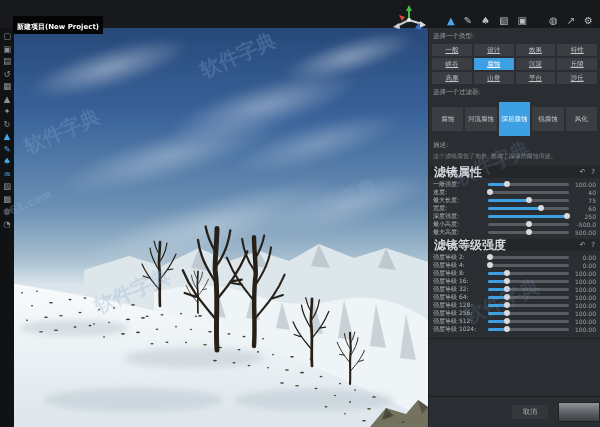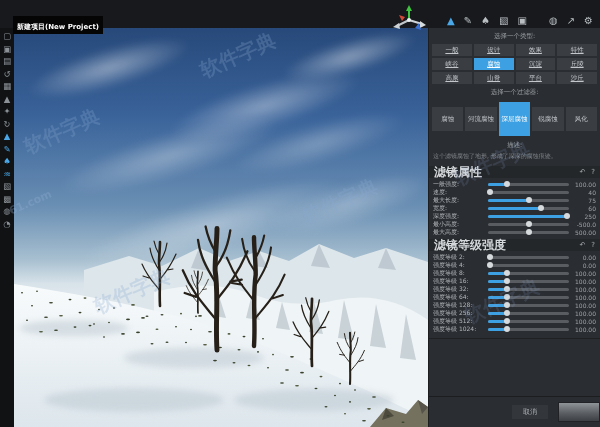--- a/index.html
+++ b/index.html
@@ -46,21 +46,21 @@
 
   
   .wm{position:absolute;z-index:65;pointer-events:none;font-weight:bold;font-size:20px;
       color:rgba(135,168,208,0.28);transform:rotate(-24deg);white-space:nowrap;}
   .wm.onpanel{color:rgba(140,170,210,0.16);}
   .wm.site{font-size:11px;color:rgba(150,180,215,0.30);}
 
   
   .panel{position:absolute;left:428px;top:28px;width:172px;height:399px;background:#2a2d31;
          box-sizing:border-box;border-left:1px solid #1c1e20;}
-  .plabel{font-size:6.5px;color:#9aa0a5;padding:4px 4px 2px 4px;text-align:center;}
+  .plabel{font-size:6.5px;color:#9aa0a5;padding:4px 4px 2px 4px;}
   .typegrid{display:grid;grid-template-columns:repeat(4,1fr);gap:2px;margin:1px 3px 0 3px;}
   .tbtn{height:12px;background:#3a3e43;color:#c3c7cb;font-size:6.5px;display:flex;
         align-items:center;justify-content:center;cursor:pointer;white-space:nowrap;overflow:hidden;text-decoration:underline;}
   .tbtn.active{background:#3da0e2;color:#fff;}
   .frow{display:flex;align-items:center;gap:2px;margin:2px 3px 0 3px;height:36px;}
   .fbtn{flex:1;height:24px;background:#3a3e43;color:#c3c7cb;font-size:6.5px;display:flex;
         align-items:center;justify-content:center;cursor:pointer;white-space:nowrap;overflow:hidden;}
   .fbtn.active{height:34px;background:#3da0e2;color:#fff;}
   .desc{font-size:6px;color:#83888d;padding:0 4px 3px 4px;line-height:1.5;}
   .sechead{display:flex;align-items:center;background:#24272a;height:12px;padding:0 5px;margin-top:3px;}

